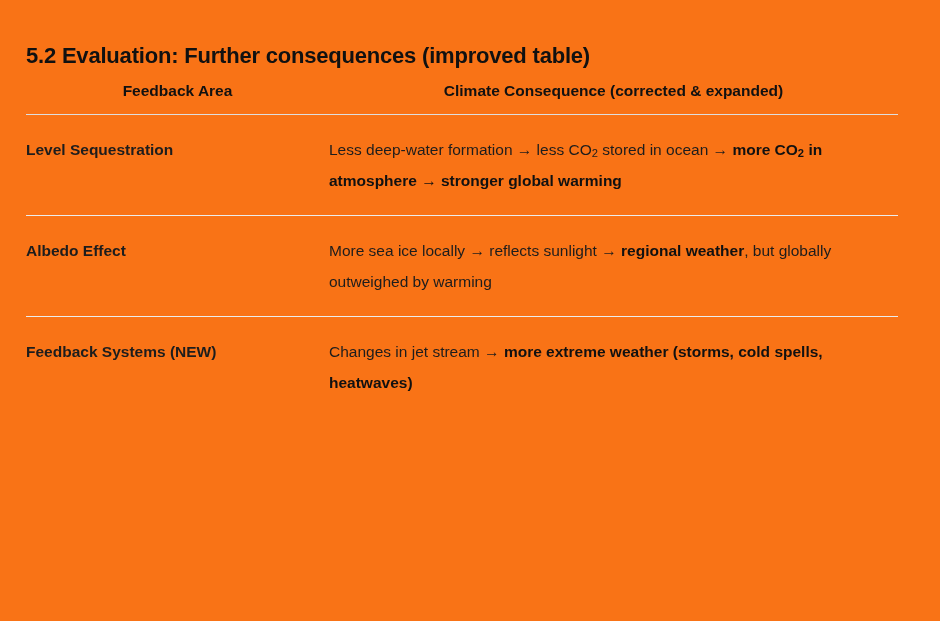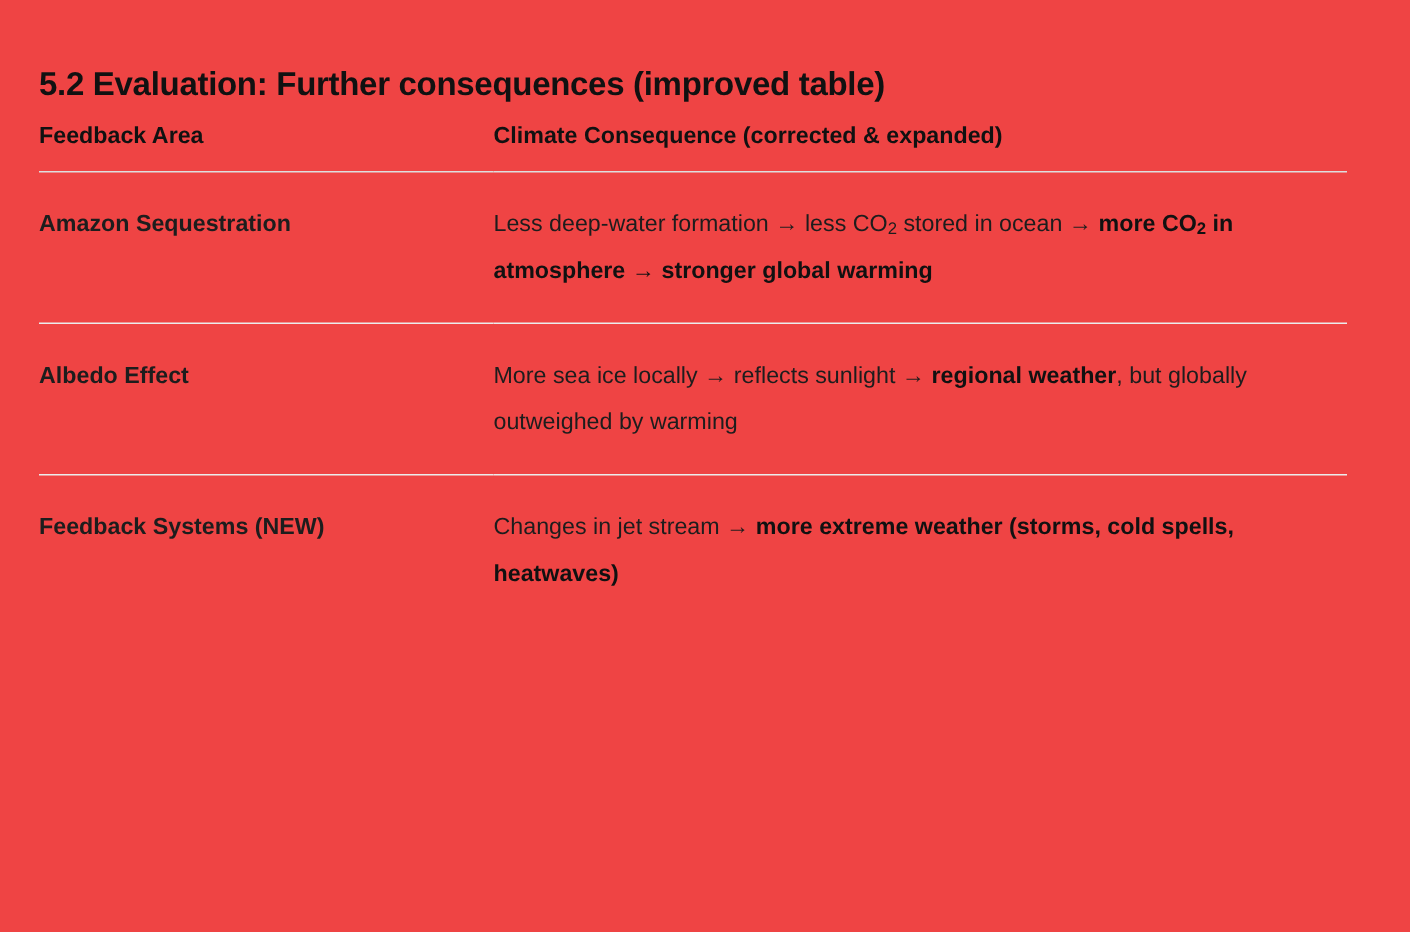--- a/index.html
+++ b/index.html
@@ -12,21 +12,21 @@
     height: 621px;
     overflow: hidden;
     font-family: "Liberation Sans", sans-serif;
     color: #1a1a1a;
     -webkit-font-smoothing: antialiased;
   }
   .page {
     position: relative;
     width: 940px;
     height: 621px;
-    background: #ef4444;
+    background: #f97316;
     box-sizing: border-box;
     padding: 0;
   }
   .section-title {
     position: absolute;
     left: 26px;
     top: 26px;
     font-size: 22px;
     font-weight: bold;
     letter-spacing: -0.2px;
@@ -42,21 +42,21 @@
   }
   table.data-table {
     width: 872px;
     border-collapse: collapse;
     table-layout: fixed;
   }
   table.data-table col.c1 { width: 303px; }
   table.data-table col.c2 { width: 569px; }
 
   table.data-table thead th {
-    text-align: left;
+    text-align: center;
     vertical-align: top;
     font-size: 15.5px;
     font-weight: bold;
     color: #111111;
     padding: 6px 0 12px 0;
     border-bottom: 1.5px solid #dedede;
     line-height: 22px;
   }
   table.data-table thead th.col-consequence {
     padding-left: 0;
@@ -109,21 +109,21 @@
         <col class="c2">
       </colgroup>
       <thead>
         <tr>
           <th class="col-area">Feedback Area</th>
           <th class="col-consequence">Climate Consequence (corrected &amp; expanded)</th>
         </tr>
       </thead>
       <tbody>
           <tr>
-            <td class="cell-area">Amazon Sequestration</td>
+            <td class="cell-area">Level Sequestration</td>
             <td class="cell-consequence">Less deep-water formation → less CO<sub>2</sub> stored in ocean → <b>more CO</b><b><sub>2</sub></b><b> in atmosphere → stronger global warming</b></td>
           </tr>
           <tr>
             <td class="cell-area">Albedo Effect</td>
             <td class="cell-consequence">More sea ice locally → reflects sunlight → <b>regional weather</b>, but globally outweighed by warming</td>
           </tr>
           <tr>
             <td class="cell-area">Feedback Systems (NEW)</td>
             <td class="cell-consequence">Changes in jet stream → <b>more extreme weather (storms, cold spells, heatwaves)</b></td>
           </tr>

